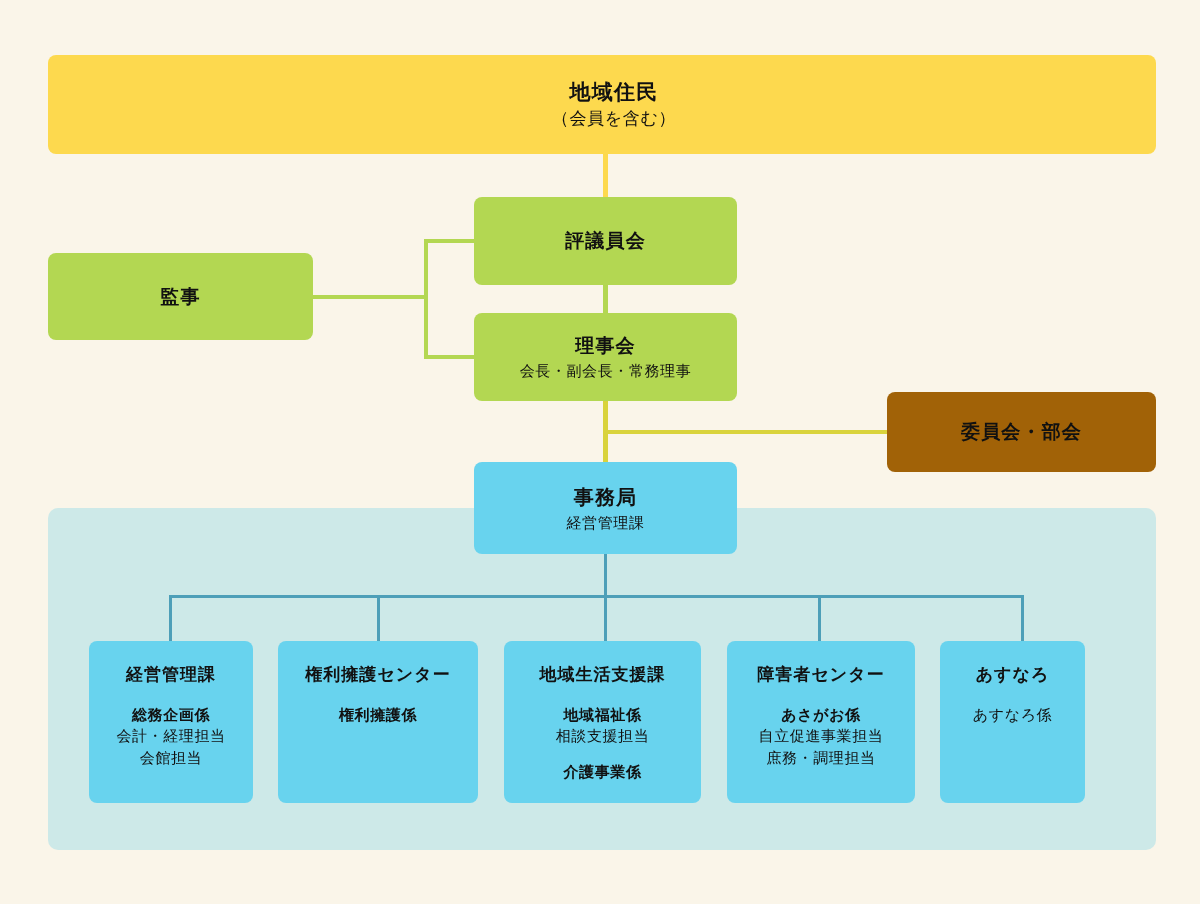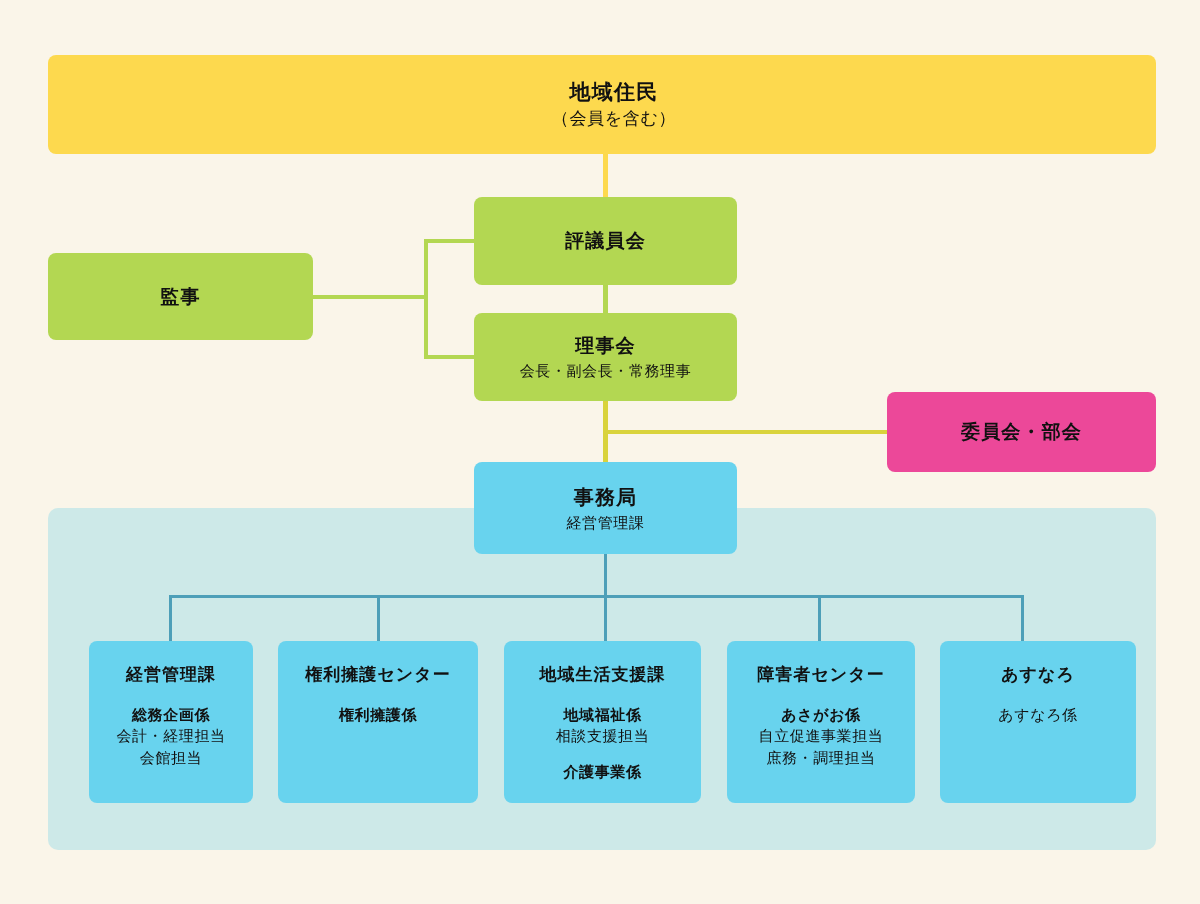--- a/index.html
+++ b/index.html
@@ -36,21 +36,21 @@
     font-weight: bold;
     letter-spacing: .06em;
   }
   .box .sub {
     letter-spacing: .04em;
     text-align: center;
   }
   
   .yellow   { background: #fdd94e; }
   .green    { background: #b3d752; }
-  .lime     { background: #ec4899; }
+  .lime     { background: #a16207; }
   .blue     { background: #68d3ee; }
   .panel    { background: #cde9e8; border-radius: 10px; }
 
   
   .line {
     position: absolute;
   }
   .l-yellow { background: #fdd94e; }
   .l-green  { background: #b3d752; }
   .l-lime   { background: #d9d33c; }
@@ -108,21 +108,21 @@
   }
   .dept .title { font-size: 17px; margin-bottom: 16px; }
   .dept .sub   { font-size: 15px; }
   .dept .sub.strong { font-weight: bold; }
   .dept .sub.gap { margin-top: 14px; }
 
   #dept-0 { left: 89px;  width: 164px; }
   #dept-1 { left: 278px; width: 200px; }
   #dept-2 { left: 504px; width: 197px; }
   #dept-3 { left: 727px; width: 188px; }
-  #dept-4 { left: 940px; width: 196px; }
+  #dept-4 { left: 940px; width: 145px; }
 </style>
 </head>
 <body>
 
 <div id="chart">
 
   <div class="line l-yellow" style="left:603px; top:154px; width:5px; height:45px;"></div>
 
   <div class="bracket" style="left:424px; top:239px; width:52px; height:120px;"></div>
 

